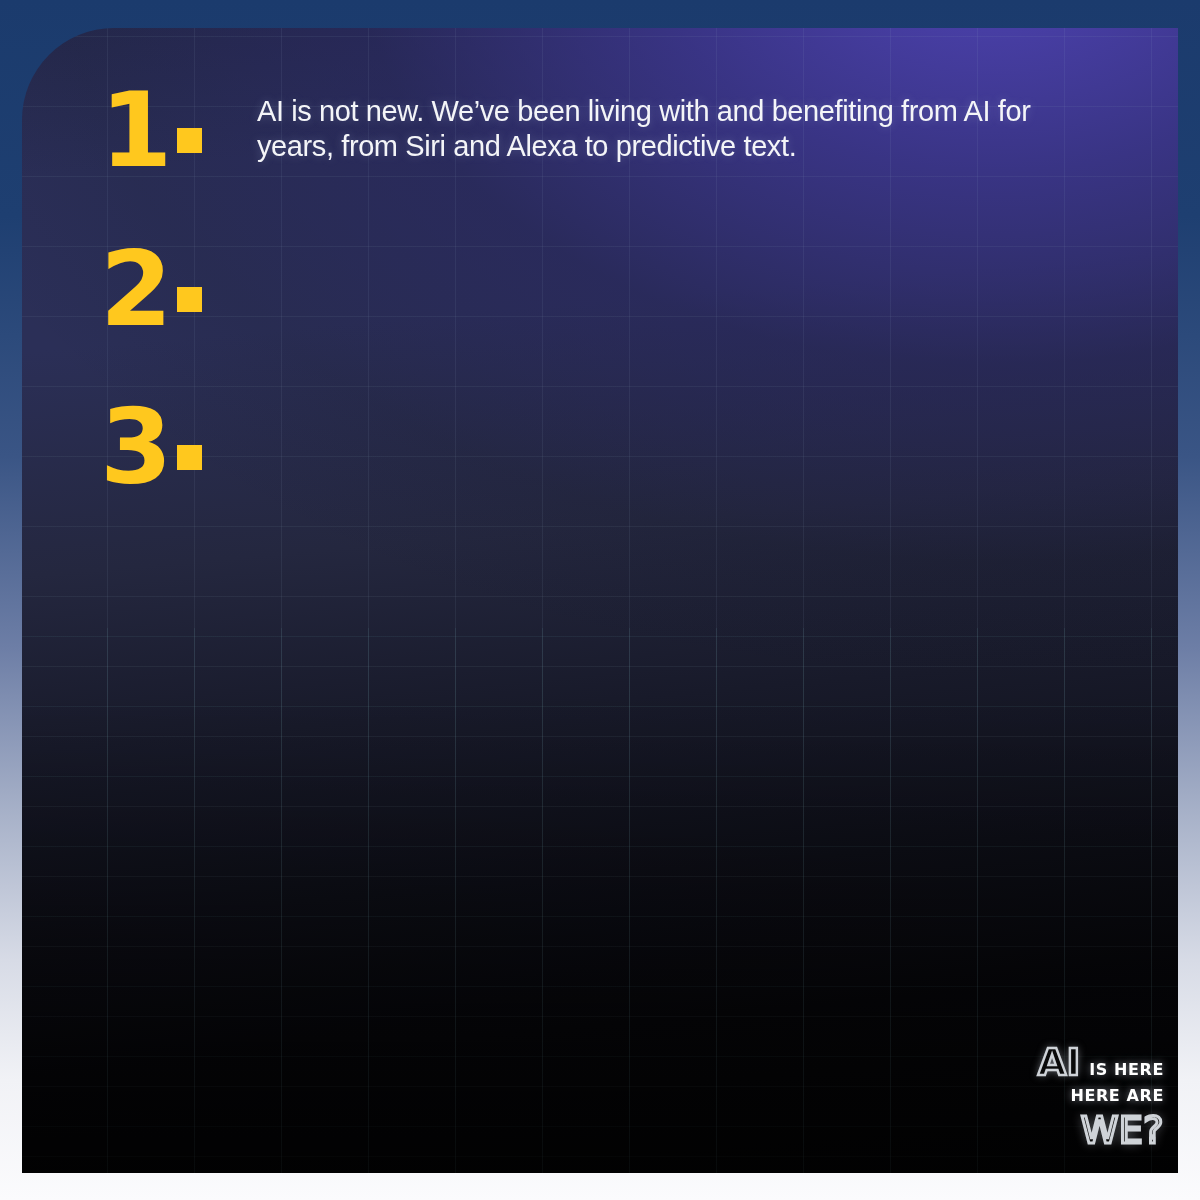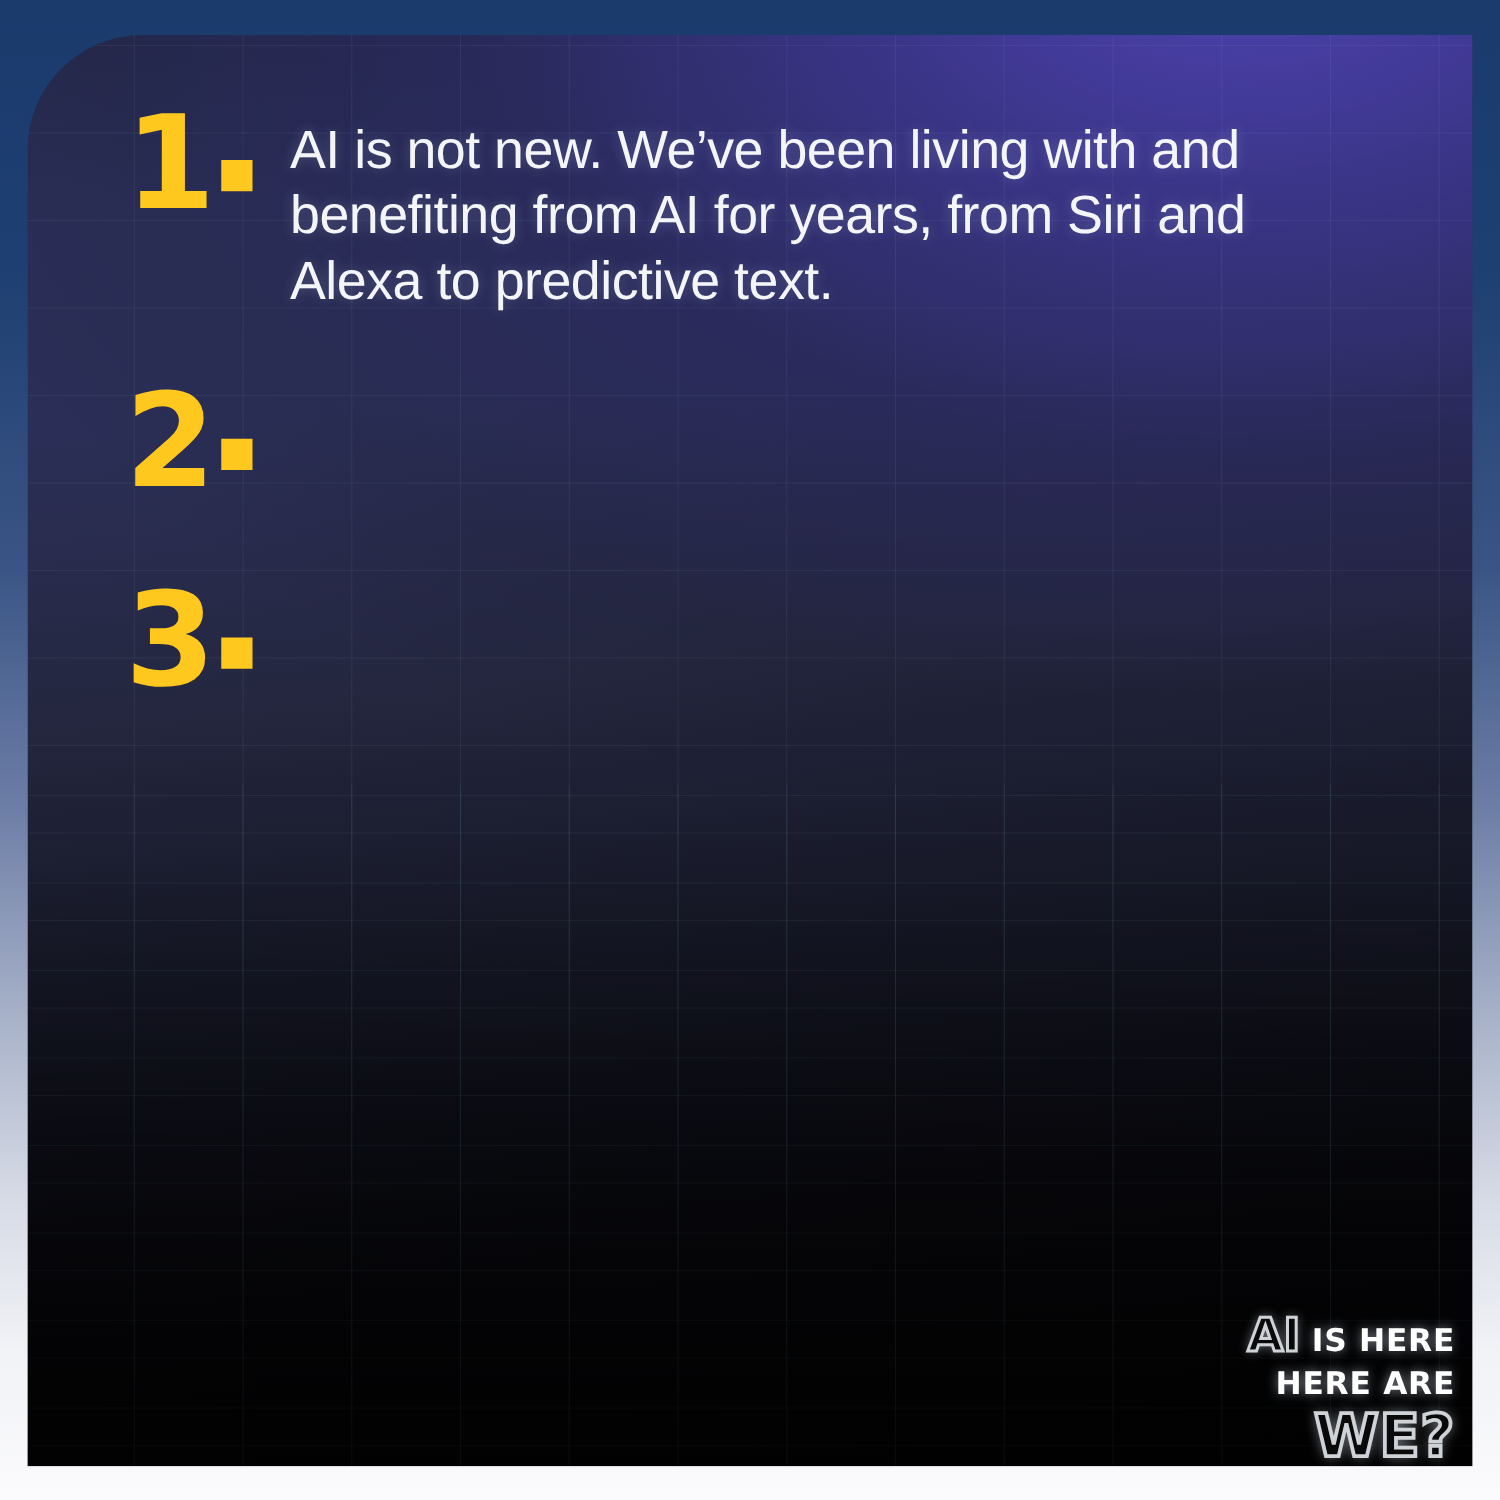--- a/index.html
+++ b/index.html
@@ -135,33 +135,34 @@
     margin-left: 7px;
     position: relative;
     top: 46px;
   }
 
   .point-text {
     flex: 1 1 auto;
     color: #f4f5f8;
     font-family: "Liberation Sans", sans-serif;
     font-weight: 400;
-    font-size: 43px;
+    font-size: 29px;
     line-height: 1.22;
     letter-spacing: -0.4px;
     text-shadow: 0 0 10px rgba(180, 195, 230, 0.30);
     padding-top: 4px;
     max-width: 880px;
+    margin-left: 25px;
   }
 
   
   #logo {
     position: absolute;
     right: 14px;
-    bottom: 0;
+    bottom: 24px;
     width: 186px;
     text-align: right;
     font-family: "DejaVu Sans", sans-serif;
     font-weight: 700;
     line-height: 1;
     user-select: none;
   }
   .logo-row {
     display: flex;
     align-items: baseline;
@@ -173,29 +174,29 @@
 
   .logo-hollow {
     font-size: 37px;
     font-weight: 700;
     letter-spacing: 0px;
     color: #0a0a0a;
     -webkit-text-stroke: 2.4px #cfd3d8;
     text-shadow: 0 0 9px rgba(215, 222, 232, 0.55);
   }
   .logo-solid {
-    font-size: 25px;
+    font-size: 16px;
     font-weight: 700;
     letter-spacing: 0.6px;
     color: #ffffff;
     text-shadow: 0 0 9px rgba(210, 218, 232, 0.6);
   }
   .logo-hollow-lg {
-    font-size: 47px;
-    font-weight: 700;
+    font-size: 38px;
+    font-weight: 400;
     letter-spacing: 0.5px;
     color: #0a0a0a;
     -webkit-text-stroke: 3px #cfd3d8;
     text-shadow: 0 0 11px rgba(215, 222, 232, 0.6);
   }
 </style>
 </head>
 <body>
 
 <div id="page">

